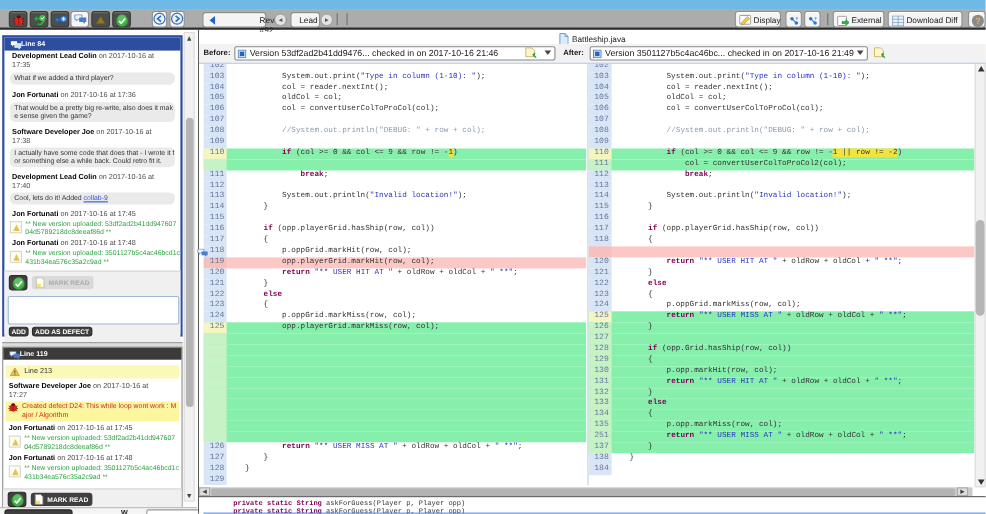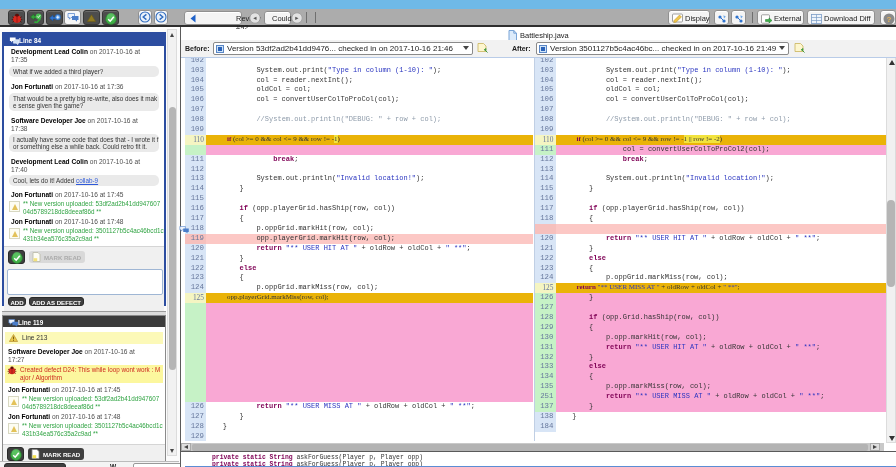--- a/index.html
+++ b/index.html
@@ -30,22 +30,22 @@
 .lbl { position:absolute; font-size:7px; font-weight:bold; color:#222; }
 .dd { position:absolute; height:13px; background:#fff; border:1px solid #8a8a8a; border-radius:2px; font-size:8px; color:#222; }
 .dd svg { position:absolute; left:2px; top:2px; }
 .dd span { position:absolute; left:13px; top:1.8px; white-space:nowrap; }
 .dd .car { position:absolute; right:3px; top:3.5px; width:0; height:0; border-left:3px solid transparent; border-right:3px solid transparent; border-top:4px solid #444; }
 #difftbl { position:absolute; left:4px; top:26.3px; width:701px; height:385.5px;padding-left:48px; }
 .pane { position:absolute; top:0.5px; background:#fff; height:385px; }
 .row { height:9.9px; line-height:9.9px; white-space:pre; font-family:"Liberation Mono", monospace; font-size:7px; color:#333; }
 .row .ln { display:inline-block; width:21px; text-align:right; padding-right:2px; color:#66779c; background:#d8e5f6; height:9.9px; vertical-align:top; font-size:7.4px; }
 .row .cd { display:inline-block; padding-left:0; height:9.9px; vertical-align:top; }
-.row.y { background:#eab308;font-family:Liberation Serif, serif; } .row.y .ln { background:#f5f5c2; }
-.row.g { background:#f9a8d4; } .row.g .ln { background:#c6f2c6; }
+.row.y { background:#86efac; } .row.y .ln { background:#f5f5c2; }
+.row.g { background:#86efac; } .row.g .ln { background:#c6f2c6; }
 .row.r { background:#fcc8c5; } .row.r .ln { background:#f6c0bd; }
 .k { color:#7f0055; font-weight:bold; }
 .s { color:#2a35c0; }
 .c { color:#8e9baa; }
 .m { background:#f2e33e; }
 .sbar { position:absolute; background:#f1f1f1; border:1px solid #dcdcdc; }
 .thumb { position:absolute; background:#b5b5b5; border-radius:4px; }
 .arr { position:absolute; width:0; height:0; }
 </style></head>
 <body>
@@ -110,21 +110,21 @@
       </svg>
      <span style="position:absolute;left:15px;top:2.5px;padding-left:36px;">Review #92</span>
     </div>
   <div style="position:absolute;left:249px;top:3px;">
       <svg width="12" height="12" viewBox="0 0 12 12">
         <circle cx="6" cy="6" r="5.2" fill="#e3e3e3" stroke="#9a9a9a" stroke-width="0.8"></circle>
         <text x="6" y="8.4" font-size="6.5" text-anchor="middle" fill="#555" font-family="Liberation Sans">◂</text>
       </svg>
     </div>
   <div class="wbtn" style="left:264px;top:1.5px;width:27px;height:14px;">
-      <span style="position:absolute;left:7px;top:2.5px;">Could</span>
+      <span style="position:absolute;left:7px;top:2.5px;">Lead</span>
     </div>
   <div style="position:absolute;left:291px;top:3px;">
       <svg width="12" height="12" viewBox="0 0 12 12">
         <circle cx="6" cy="6" r="5.2" fill="#e3e3e3" stroke="#9a9a9a" stroke-width="0.8"></circle>
         <text x="6" y="8.4" font-size="6.5" text-anchor="middle" fill="#555" font-family="Liberation Sans">▸</text>
       </svg>
     </div>
   <div class="vsep" style="left:306px;"></div>
   <div class="vsep" style="left:315px;"></div>
   <div class="wbtn" style="left:668px;top:1px;width:42px;height:15px;">
@@ -304,21 +304,21 @@
 <div class="abs" id="main">
   <div style="position:absolute;left:327px;top:1px;">
       <svg width="9" height="11" viewBox="0 0 9 11">
         <path d="M1 0.5 h4.8 l2.7 2.7 v7.3 h-7.5 z" fill="#dcebfb" stroke="#6b9bd2" stroke-width="0.9"></path>
         <path d="M5.8 0.5 v2.7 h2.7" fill="none" stroke="#6b9bd2" stroke-width="0.9"></path>
       </svg>
     </div>
   <div style="position:absolute;left:339px;top:2px;font-size:7.5px;color:#222;">Battleship.java</div>
   <div id="beforeband">
     <div class="lbl" style="left:4px;top:4.5px;">Before:</div>
-    <div class="dd" style="left:32px;top:1.5px;width:260px;">
+    <div class="dd" style="left:32px;top:1.5px;width:292px;">
         <svg width="8" height="8" viewBox="0 0 8 8">
           <rect x="0.5" y="0.5" width="7" height="7" fill="#cfe3f7" stroke="#5a87c6" stroke-width="1"></rect>
           <rect x="2" y="2" width="4" height="4" fill="#2a62b8"></rect>
         </svg>
         <span>Version 53df2ad2b41dd9476... checked in on 2017-10-16 21:46</span>
         <i class="car"></i>
       </div>
     <div style="position:absolute;left:296px;top:2px;">
         <svg width="11" height="11" viewBox="0 0 11 11">
           <path d="M1 1.5 h5.5 l2.5 2.5 v5.5 h-8 z" fill="#fdf6cf" stroke="#c9b45a" stroke-width="0.8"></path>

